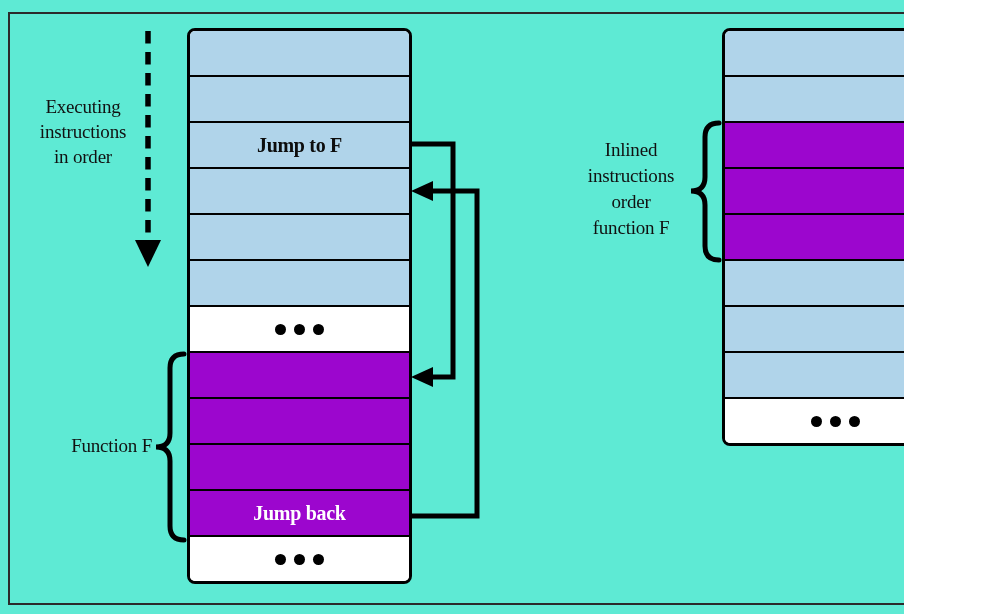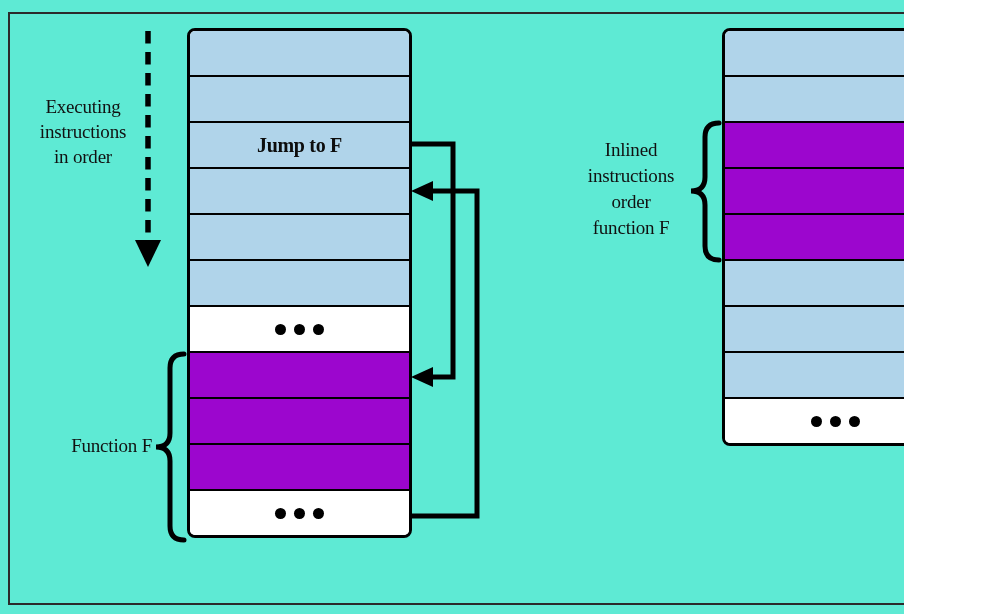--- a/index.html
+++ b/index.html
@@ -100,20 +100,23 @@
       <div class="cell cell--dots">
         <span class="dots">
           <i></i>
           <i></i>
           <i></i>
         </span>
       </div>
       <div class="cell cell--function"></div>
       <div class="cell cell--function"></div>
       <div class="cell cell--function"></div>
+      <div class="cell cell--function">
+        <span class="cell-label">Jump back</span>
+      </div>
       <div class="cell cell--dots">
         <span class="dots">
           <i></i>
           <i></i>
           <i></i>
         </span>
       </div>
     </div>
 
   <div class="caption caption--function-f">Function F</div>

